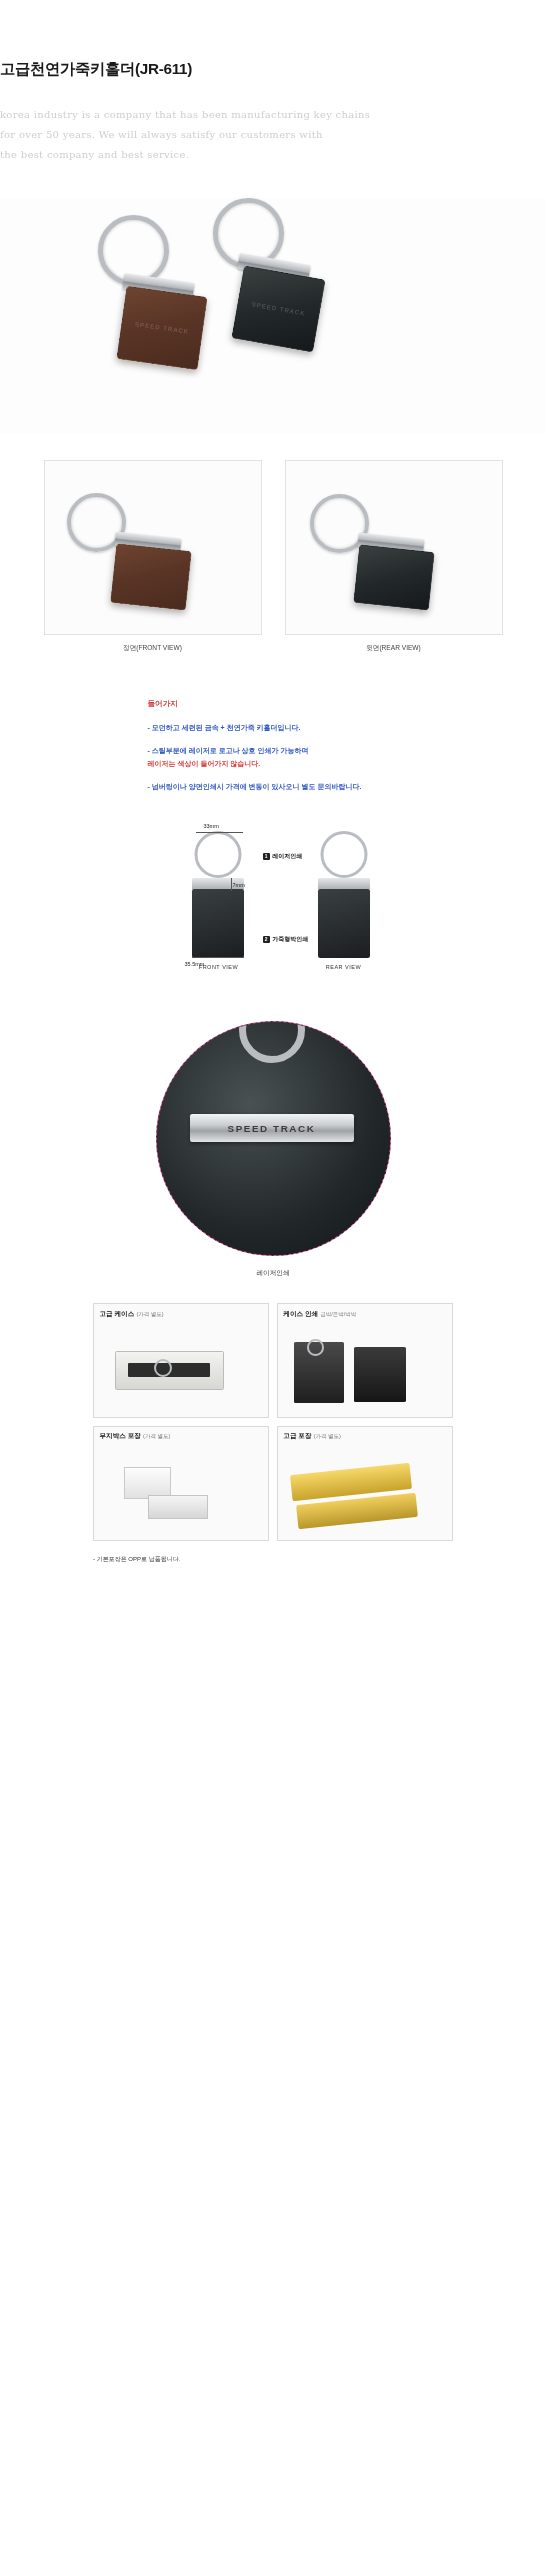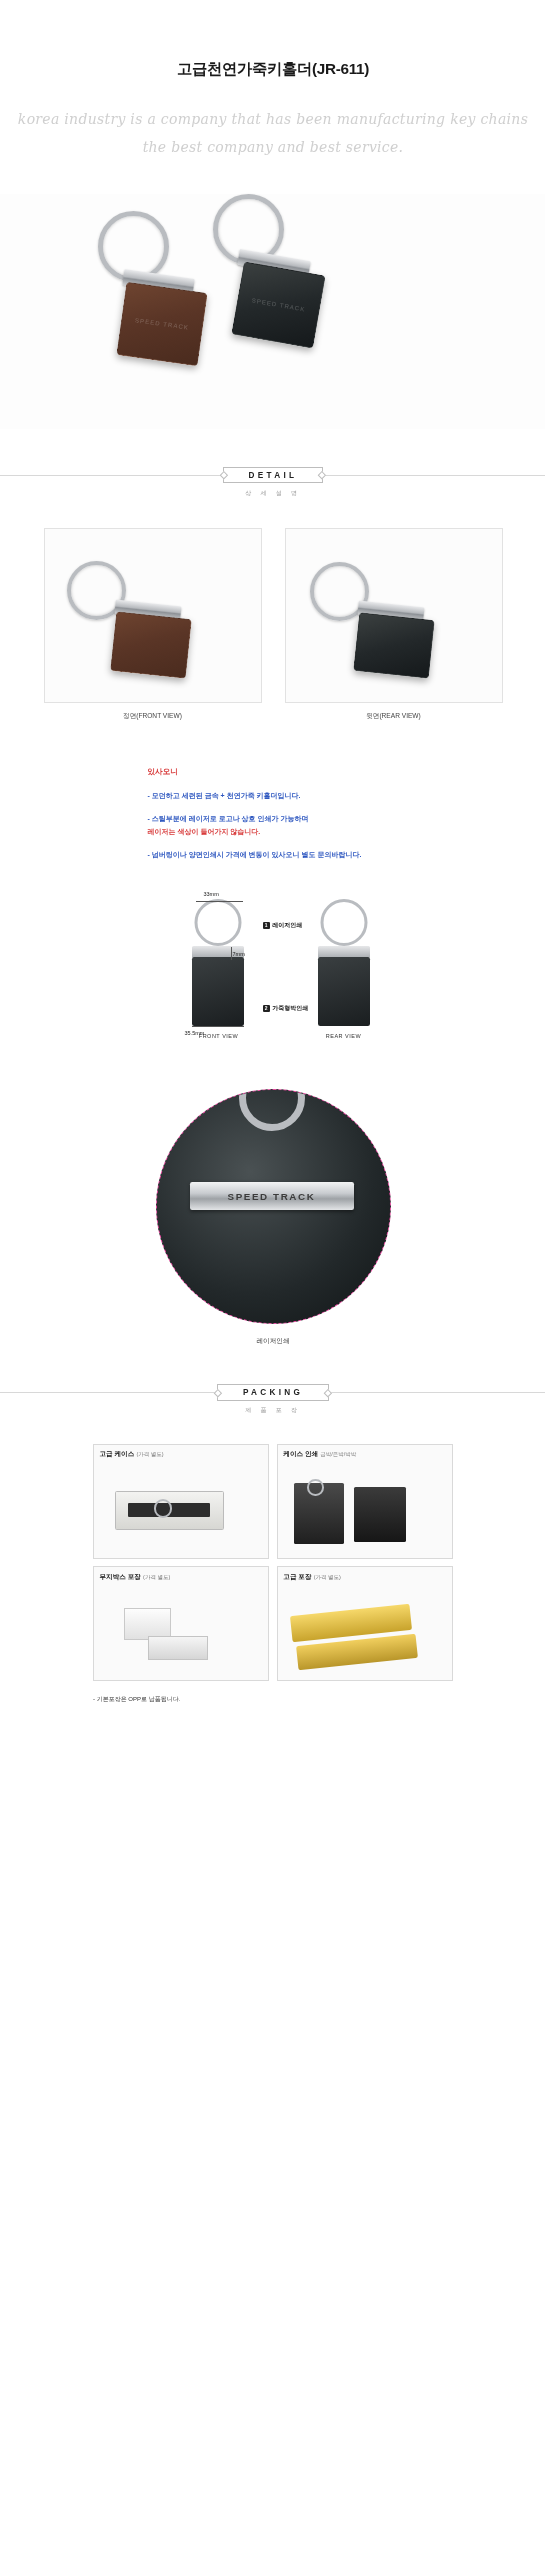--- a/index.html
+++ b/index.html
@@ -7,34 +7,33 @@
   body {
     width:546px;
     background:#ffffff;
     font-family:"Liberation Sans", sans-serif;
     color:#333;
     -webkit-font-smoothing:antialiased;
   }
   .page { width:546px; margin:0 auto; position:relative; }
 
   
-  .hero { padding-top:59px; text-align:center; }
+  .hero { padding-top:59px; }
   .hero-title {
     font-size:15.3px;
     font-weight:bold;
     color:#1a1a1a;
     letter-spacing:-0.3px;
   }
   .hero-sub {
     margin-top:25px;
-    font-size:14px;
+    font-size:10px;
     line-height:2.0;
     color:#cfcfcf;
     font-family:"DejaVu Serif", serif;
-    font-style:italic;
     letter-spacing:0.3px;
   }
 
   
   .hero-photo {
     margin:33px auto 0;
     width:546px;
     height:235px;
     position:relative;
     background:#fdfdfd;
@@ -313,20 +312,21 @@
 </style>
 </head>
 <body>
 
 <div class="page">
 
   <div class="hero">
     <div class="hero-title">고급천연가죽키홀더(JR-611)</div>
     <div class="hero-sub">
       <div>korea industry is a company that has been manufacturing key chains</div>
+      <div>for over 50 years. We will always satisfy our customers with</div>
       <div>the best company and best service.</div>
     </div>
   </div>
 
   <div class="hero-photo">
 
     <div class="kc-brown">
       <div class="ring ring-lg" style="left:22px; top:5.5px; width:71px; height:71px;"></div>
       <div class="clasp" style="left:47px; top:69px; width:71px; height:16.4px; transform:rotate(8deg);"></div>
       <div class="leather brown" style="left:45px; top:82px; width:82px; height:74px; transform:rotate(8deg);">
@@ -336,25 +336,20 @@
 
     <div class="kc-black">
       <div class="ring ring-lg" style="left:16.4px; top:0px; width:71px; height:71px;"></div>
       <div class="clasp" style="left:41px; top:61px; width:72px; height:16.4px; transform:rotate(10deg);"></div>
       <div class="leather black" style="left:40px; top:74px; width:83px; height:74px; transform:rotate(10deg);">
         <div class="emboss">SPEED TRACK</div>
       </div>
     </div>
   </div>
 
-  <div class="section-head">
-    <div class="rule"></div>
-    <span class="pill">DETAIL</span>
-    <div class="section-sub">상 세 설 명</div>
-  </div>
 
   <div class="detail-grid">
 
     <div class="detail-cell">
       <div class="detail-photo">
         <div class="ring ring-lg" style="left:22px; top:32px; width:59px; height:59px; border-width:4.9px;"></div>
         <div class="clasp" style="left:70px; top:74px; width:66px; height:14px; transform:rotate(6deg);"></div>
         <div class="leather brown" style="left:68px; top:86px; width:76px; height:60px; transform:rotate(6deg);"></div>
       </div>
       <div class="detail-cap">정면(FRONT VIEW)</div>
@@ -364,21 +359,21 @@
       <div class="detail-photo">
         <div class="ring ring-lg" style="left:24px; top:33px; width:59px; height:59px; border-width:4.9px;"></div>
         <div class="clasp" style="left:72px; top:75px; width:66px; height:14px; transform:rotate(6deg);"></div>
         <div class="leather black" style="left:70px; top:87px; width:76px; height:59px; transform:rotate(6deg);"></div>
       </div>
       <div class="detail-cap">뒷면(REAR VIEW)</div>
     </div>
   </div>
 
   <div class="desc-block">
-    <div class="desc-title">있사오니</div>
+    <div class="desc-title">들어가지</div>
     <div class="desc-line">- 모던하고 세련된 금속 + 천연가죽 키홀더입니다.</div>
     <div class="desc-line">
       <span>- 스틸부분에 레이저로 로고나 상호 인쇄가 가능하며</span>
       <span class="red">레이저는 색상이 들어가지 않습니다.</span>
     </div>
     <div class="desc-line">- 넘버링이나 양면인쇄시 가격에 변동이 있사오니 별도 문의바랍니다.</div>
   </div>
 
 
   <div class="print-area">
@@ -415,25 +410,20 @@
   </div>
 
   <div class="zoom-wrap">
     <div class="zoom-circle">
       <div class="zoom-ring"></div>
       <div class="zoom-plate">SPEED TRACK</div>
     </div>
     <div class="zoom-cap">레이저인쇄</div>
   </div>
 
-  <div class="section-head">
-    <div class="rule"></div>
-    <span class="pill">PACKING</span>
-    <div class="section-sub">제 품 포 장</div>
-  </div>
 
   <div class="pack-grid">
 
     <div class="pack-cell">
       <div class="pack-label">
         <span>고급 케이스</span><span class="sm">(가격 별도)</span>
       </div>
       <div class="pack-art">
         <div class="prop" style="left:13px; top:28px; width:109px; height:39px; background:linear-gradient(180deg,#f3f3f1,#d7d7d3); border:0.5px solid #bbb; border-radius:1.6px;"></div>
         <div class="prop" style="left:26px; top:40px; width:82px; height:14px; background:#2d2d2d; border-radius:1.1px;"></div>

